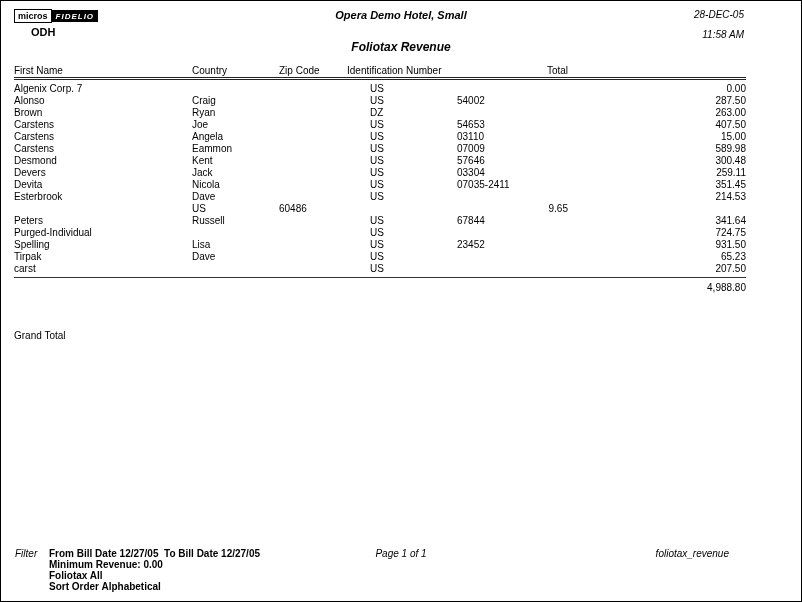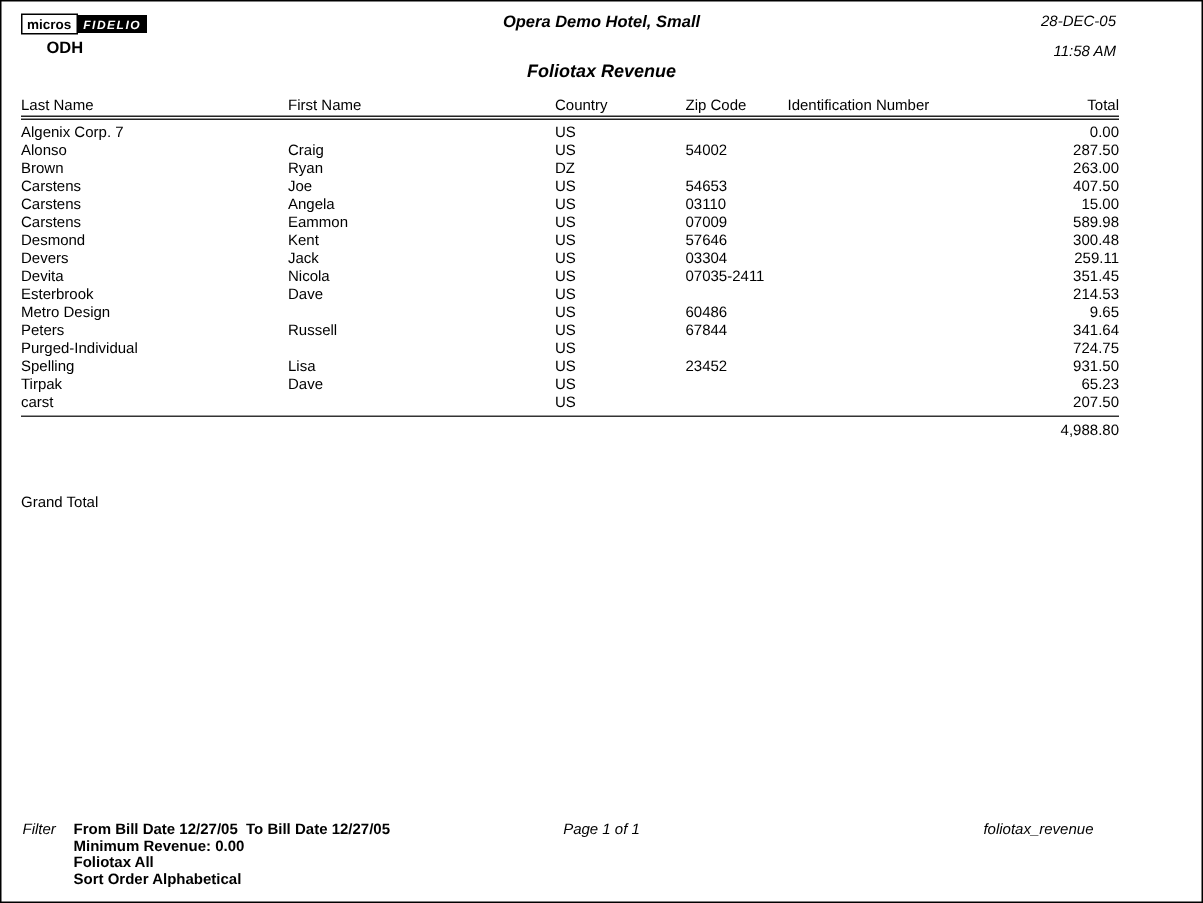--- a/index.html
+++ b/index.html
@@ -56,21 +56,20 @@
       <span class="logo-fidelio">FIDELIO</span>
   </div>
   <div class="odh">ODH</div>
   <div class="hotel-name">Opera Demo Hotel, Small</div>
   <div class="hdr-date">28-DEC-05</div>
   <div class="hdr-time">11:58 AM</div>
   <div class="report-title">Foliotax Revenue</div>
 
   <div class="table">
     <div class="thead-row">
-      <div class="cell c0">Last Name</div>
       <div class="cell c1">First Name</div>
       <div class="cell c2">Country</div>
       <div class="cell c3">Zip Code</div>
       <div class="cell c4">Identification Number</div>
       <div class="cell c5">Total</div>
     </div>
     <div class="rule-double"></div>
     <div>
         <div class="trow">
           <div class="cell c0">Algenix Corp. 7</div>
@@ -146,21 +145,20 @@
         </div>
         <div class="trow">
           <div class="cell c0">Esterbrook</div>
           <div class="cell c1">Dave</div>
           <div class="cell c2">US</div>
           <div class="cell c3"></div>
           <div class="cell c4"></div>
           <div class="cell c5">214.53</div>
         </div>
         <div class="trow">
-          <div class="cell c0">Metro Design</div>
           <div class="cell c1"></div>
           <div class="cell c2">US</div>
           <div class="cell c3">60486</div>
           <div class="cell c4"></div>
           <div class="cell c5">9.65</div>
         </div>
         <div class="trow">
           <div class="cell c0">Peters</div>
           <div class="cell c1">Russell</div>
           <div class="cell c2">US</div>

